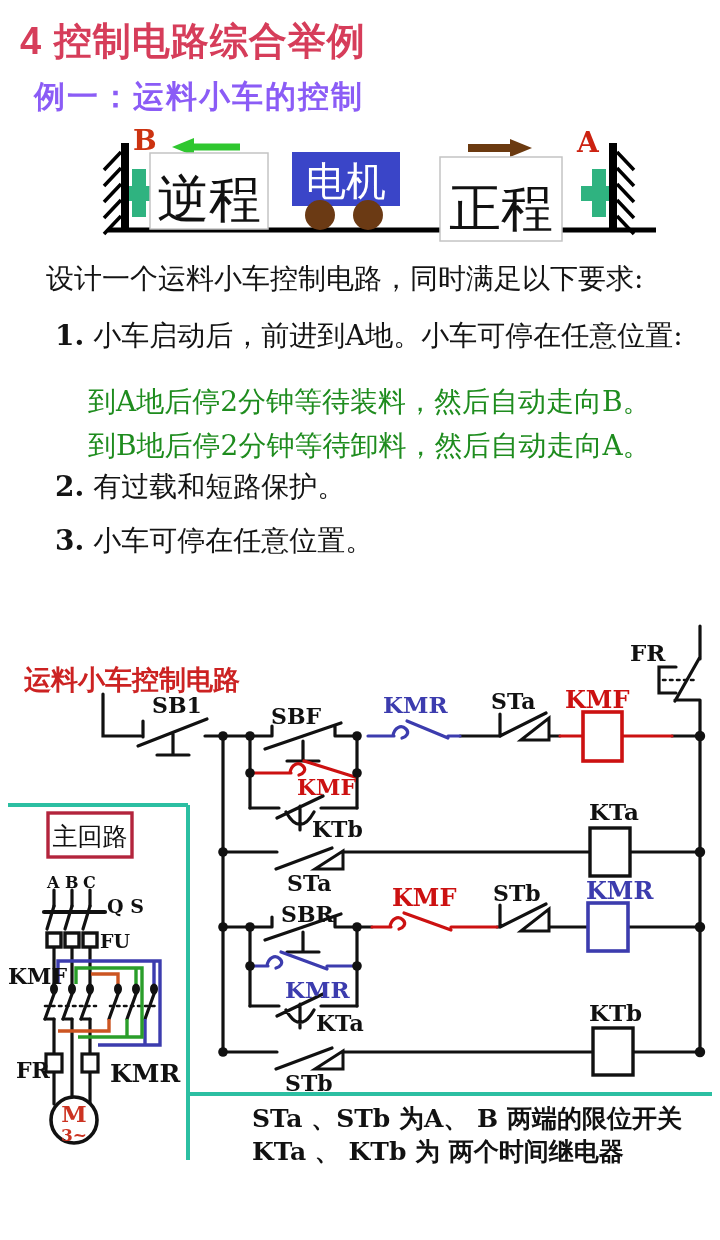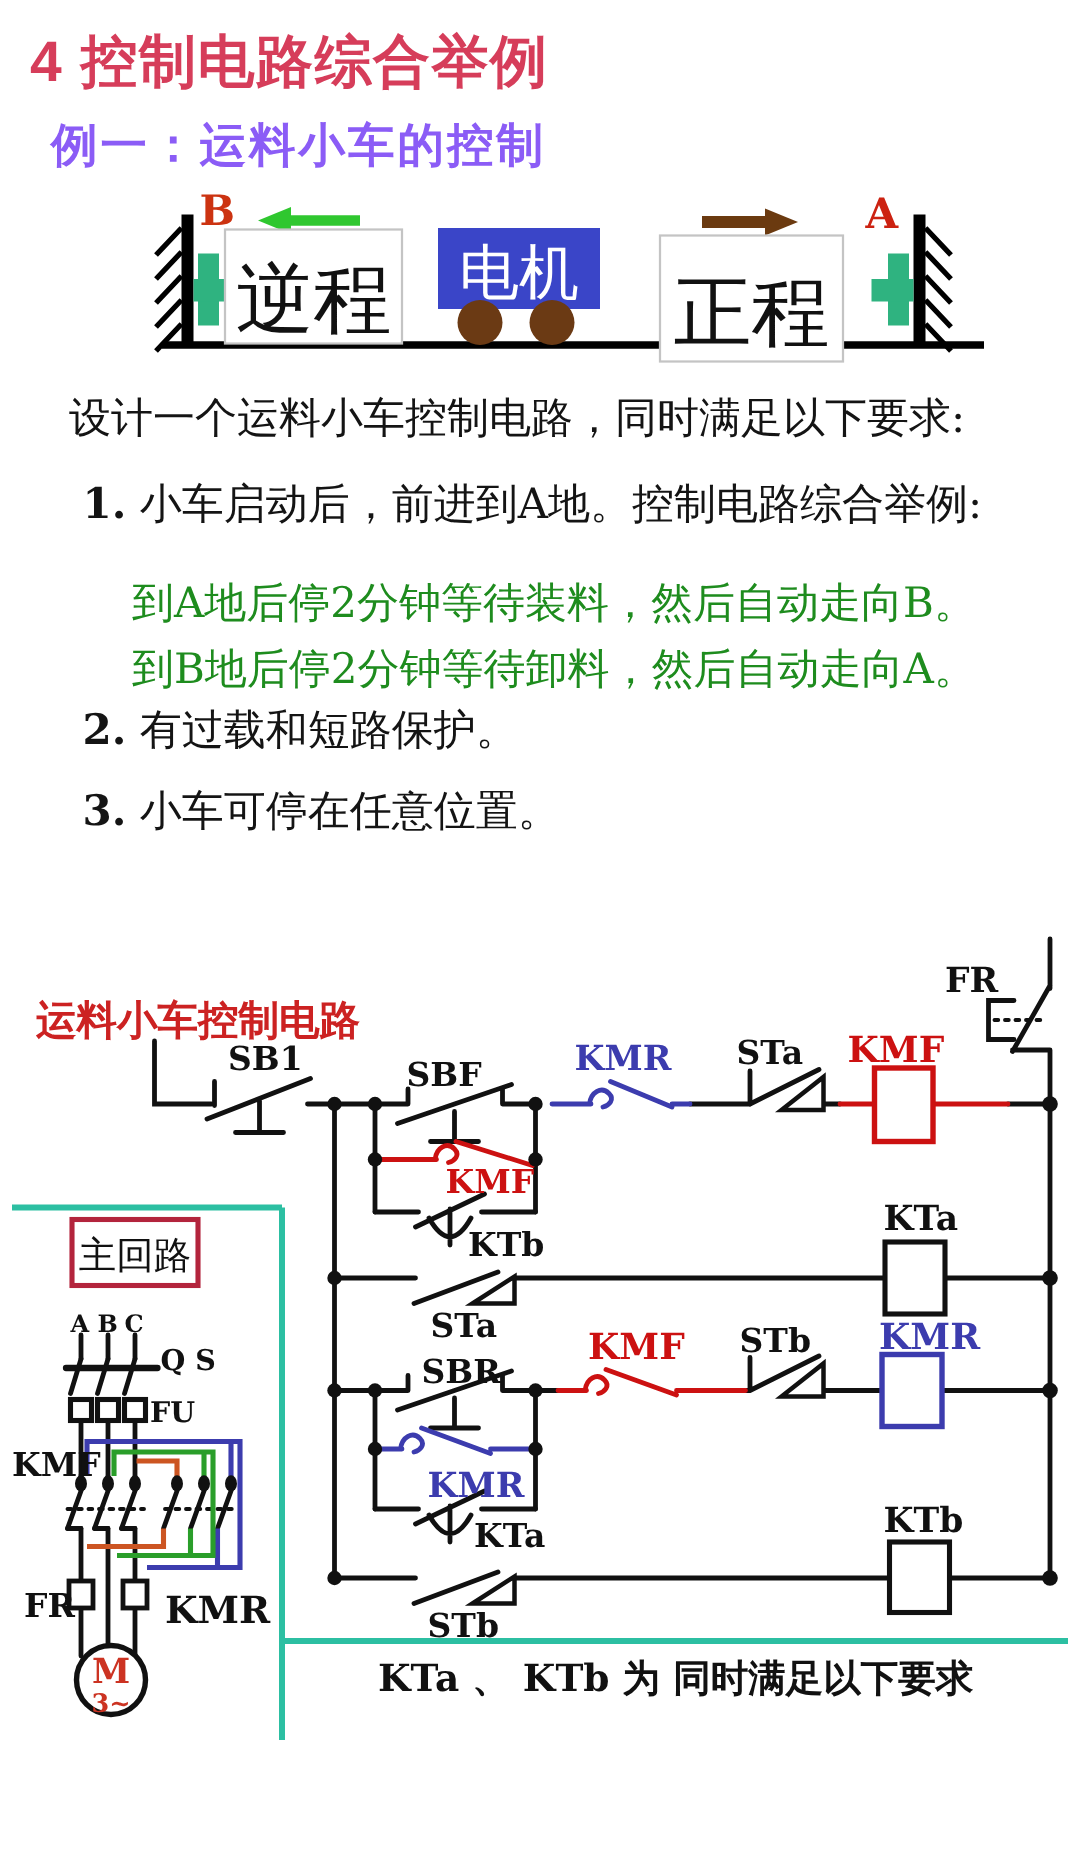--- a/index.html
+++ b/index.html
@@ -74,21 +74,21 @@
     <circle cx="368" cy="215" r="15" fill="#6b3a14"></circle>
   </g>
 
   <g>
     <rect x="440" y="157" width="122" height="84" fill="#ffffff" stroke="#c4c4c4" stroke-width="1.5"></rect>
     <text x="501" y="226" font-size="52" text-anchor="middle" fill="#111">正程</text>
   </g>
 </svg>
 
 <div class="abs bodyline" id="req-intro">设计一个运料小车控制电路，同时满足以下要求:</div>
-<div class="abs bodyline" id="req-item1"><b>1.</b><span> 小车启动后，前进到A地。控制电路综合举例:</span></div>
+<div class="abs bodyline" id="req-item1"><b>1.</b><span> 小车启动后，前进到A地。小车可停在任意位置:</span></div>
 <div class="abs greenline" id="req-green1">到A地后停2分钟等待装料，然后自动走向B。</div>
 <div class="abs greenline" id="req-green2">到B地后停2分钟等待卸料，然后自动走向A。</div>
 <div class="abs bodyline" id="req-item2"><b>2.</b><span> 有过载和短路保护。</span></div>
 <div class="abs bodyline" id="req-item3"><b>3.</b><span> 小车可停在任意位置。</span></div>
 
 <svg class="abs" style="left:0;top:620px" width="720" height="620" viewBox="0 620 720 620">
 
   <path d="M 8 805 H 188 M 188 805 V 1160 M 188 1094 H 712" stroke="#2cbfa2" stroke-width="4" fill="none"></path>
 
   <text x="24" y="689" font-size="27" font-weight="bold" fill="#cc2222">运料小车控制电路</text>
@@ -240,14 +240,15 @@
     <text x="83" y="888" font-size="16">C</text>
     <text x="107" y="913" font-size="19">Q S</text>
     <text x="100" y="948" font-size="19">FU</text>
     <text x="8" y="984" font-size="22">KMF</text>
     <text x="16" y="1078" font-size="22">FR</text>
     <text x="110" y="1082" font-size="25">KMR</text>
   </g>
 </svg>
 
 <div class="abs" id="caption">
-  <div>KTa 、 KTb 为 同时满足以下要求</div>
+  <div>STa 、STb 为A、 B 两端的限位开关</div>
+  <div>KTa 、 KTb 为 两个时间继电器</div>
 </div>
 
 </body></html>

